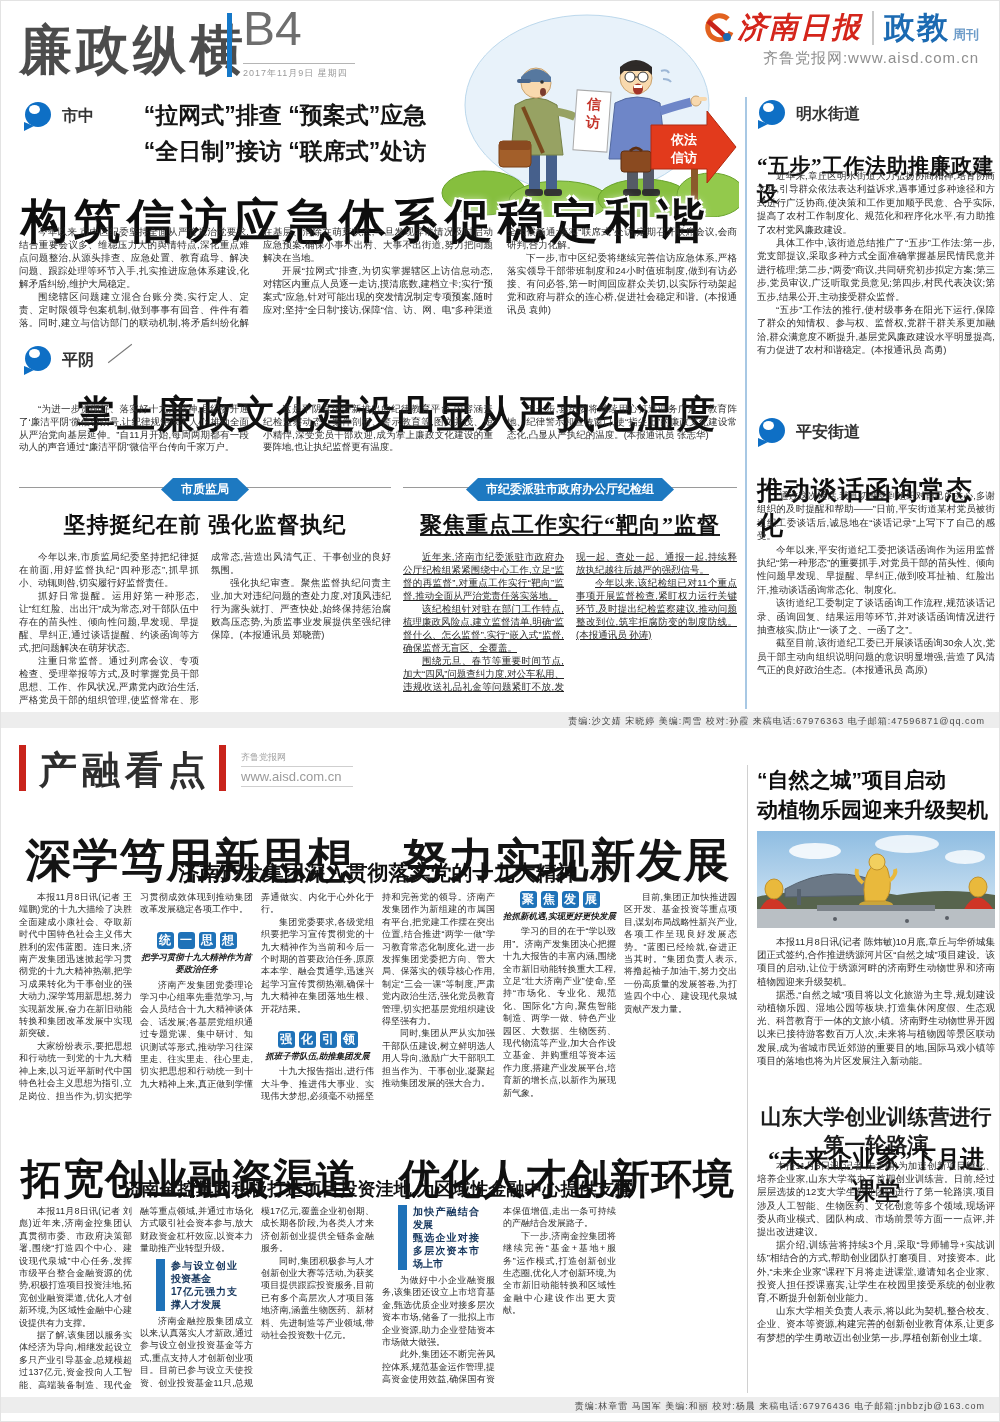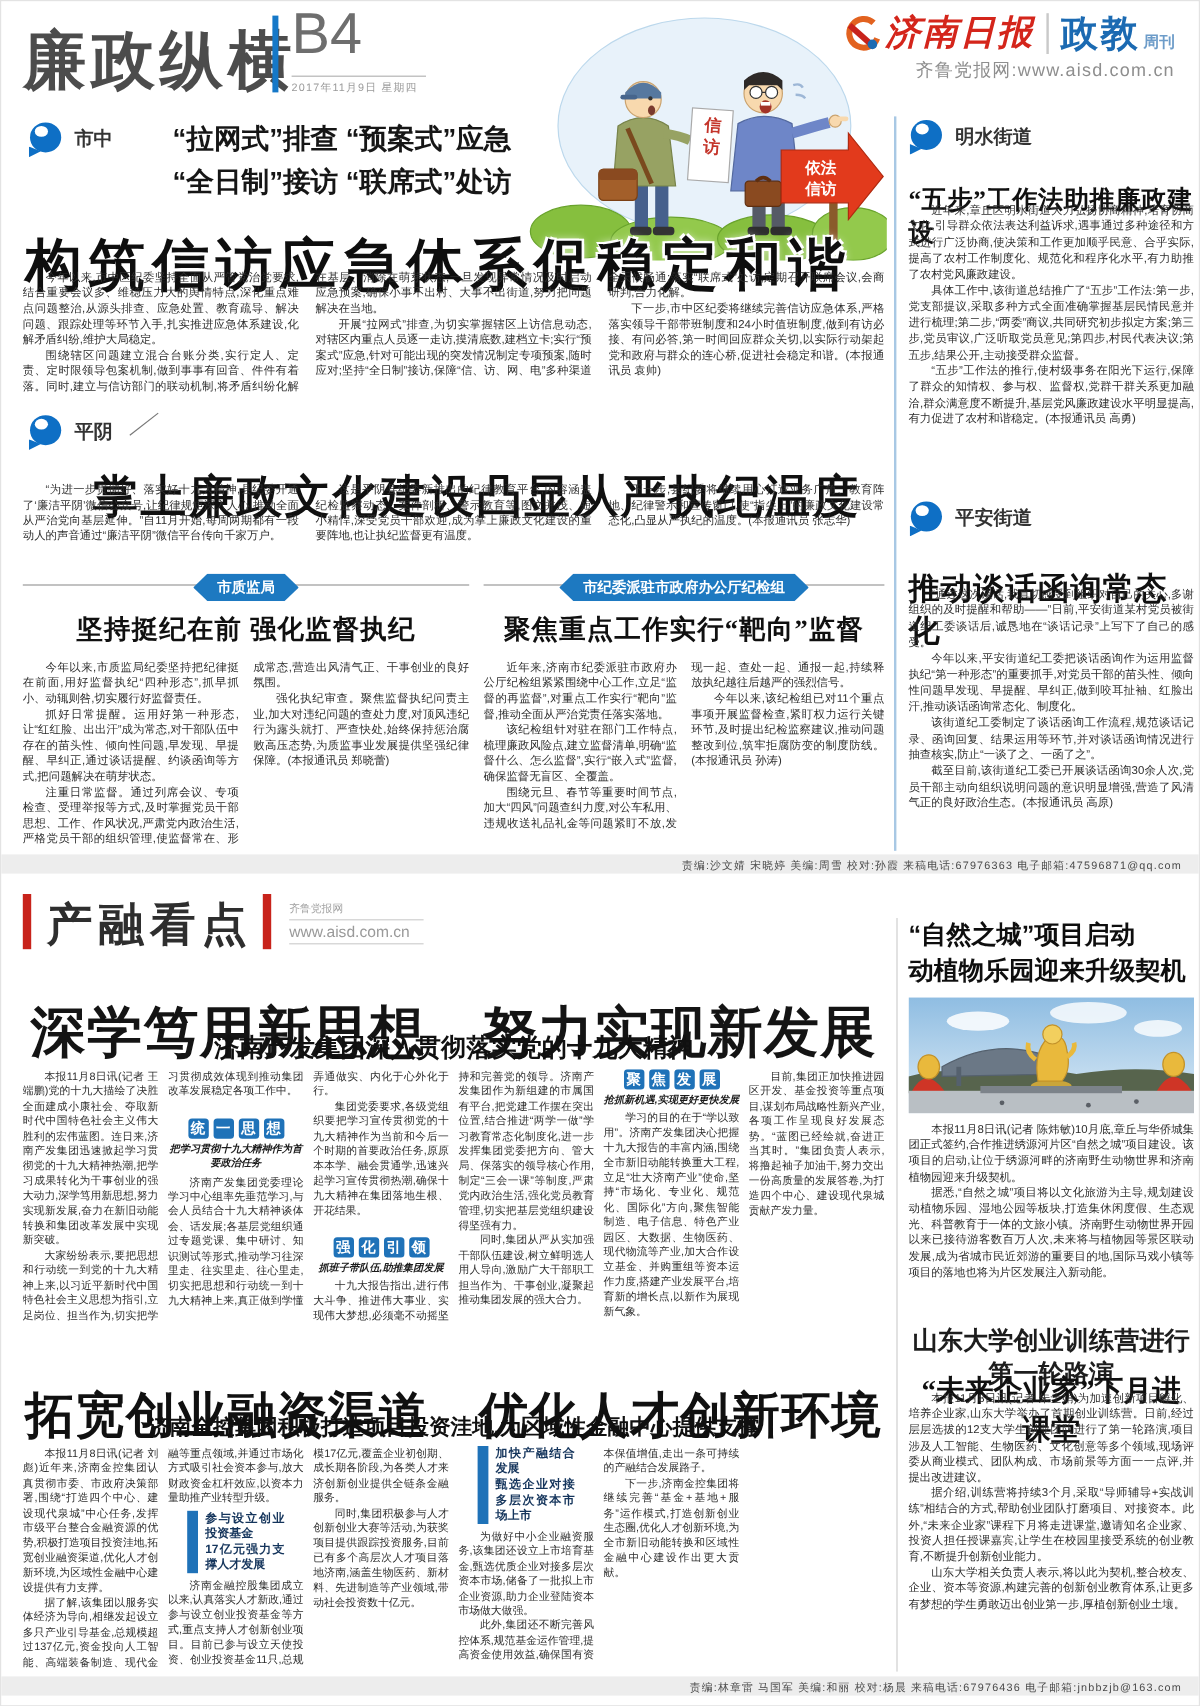--- a/index.html
+++ b/index.html
@@ -51,21 +51,21 @@
   #pingyin-slash{position:absolute;left:104px;top:352px;width:30px;border-top:1.5px solid #777;
                  transform:rotate(-38deg);}
   #pingyin-headline{position:absolute;left:76px;top:356px;font-size:38px;font-weight:bold;
                     letter-spacing:2px;color:#101010;}
   #pingyin-body{position:absolute;left:18px;top:402px;width:718px;height:60px;
                 font-size:9.5px;line-height:12.8px;overflow:hidden;}
 
   
   .nbox{position:absolute;top:486px;height:222px;border-top:1px solid #9a9a9a;}
   #box1{left:18px;width:372px;}
-  #box2{left:402px;width:334px;}
+  #box2{left:402px;width:334px;text-decoration:underline;}
   .ribbon{position:absolute;left:50%;top:-10px;transform:translateX(-50%);background:#1d79c1;color:#fff;
           font-size:12px;font-weight:bold;padding:3px 20px;white-space:nowrap;
           clip-path:polygon(12px 0,calc(100% - 12px) 0,100% 50%,calc(100% - 12px) 100%,12px 100%,0 50%);}
   .nbox h3{margin:22px 0 0;text-align:center;font-size:22px;font-weight:bold;color:#101010;
            font-family:"Liberation Serif",serif;letter-spacing:1px;}
   .nbox .bt{margin-top:10px;height:156px;font-size:9.5px;line-height:13px;overflow:hidden;}
 
   
   #rc-rule-top{position:absolute;left:744px;top:96px;height:612px;border-left:2px solid #a8c8e4;}
   #mingshui-headline{position:absolute;left:756px;top:134px;width:240px;font-size:21px;font-weight:bold;
@@ -311,21 +311,21 @@
         <div class="ch"><b>统</b><b>一</b><b>思</b><b>想</b></div>
         <div class="ch-sub">把学习贯彻十九大精神作为首要政治任务</div>
         <p>济南产发集团党委理论学习中心组率先垂范学习,与会人员结合十九大精神谈体会、话发展;各基层党组织通过专题党课、集中研讨、知识测试等形式,推动学习往深里走、往实里走、往心里走,切实把思想和行动统一到十九大精神上来,真正做到学懂弄通做实、内化于心外化于行。</p>
         <p>集团党委要求,各级党组织要把学习宣传贯彻党的十九大精神作为当前和今后一个时期的首要政治任务,原原本本学、融会贯通学,迅速兴起学习宣传贯彻热潮,确保十九大精神在集团落地生根、开花结果。</p>
         <div class="ch"><b>强</b><b>化</b><b>引</b><b>领</b></div>
         <div class="ch-sub">抓班子带队伍,助推集团发展</div>
         <p>十九大报告指出,进行伟大斗争、推进伟大事业、实现伟大梦想,必须毫不动摇坚持和完善党的领导。济南产发集团作为新组建的市属国有平台,把党建工作摆在突出位置,结合推进“两学一做”学习教育常态化制度化,进一步发挥集团党委把方向、管大局、保落实的领导核心作用,制定“三会一课”等制度,严肃党内政治生活,强化党员教育管理,切实把基层党组织建设得坚强有力。</p>
         <p>同时,集团从严从实加强干部队伍建设,树立鲜明选人用人导向,激励广大干部职工担当作为、干事创业,凝聚起推动集团发展的强大合力。</p>
         <div class="ch"><b>聚</b><b>焦</b><b>发</b><b>展</b></div>
         <div class="ch-sub">抢抓新机遇,实现更好更快发展</div>
-        <p>学习的目的在于“学以致用”。济南产发集团决心把握十九大报告的丰富内涵,围绕全市新旧动能转换重大工程,立足“壮大济南产业”使命,坚持“市场化、专业化、规范化、国际化”方向,聚焦智能制造、电子信息、特色产业园区、大数据、生物医药、现代物流等产业,加大合作设立基金、并购重组等资本运作力度,搭建产业发展平台,培育新的增长点,以新作为展现新气象。</p>
+        <p>学习的目的在于“学以致用”。济南产发集团决心把握十九大报告的丰富内涵,围绕全市新旧动能转换重大工程,立足“壮大济南产业”使命,坚持“市场化、专业化、规范化、国际化”方向,聚焦智能制造、两学一做、特色产业园区、大数据、生物医药、现代物流等产业,加大合作设立基金、并购重组等资本运作力度,搭建产业发展平台,培育新的增长点,以新作为展现新气象。</p>
         <p>目前,集团正加快推进园区开发、基金投资等重点项目,谋划布局战略性新兴产业,各项工作呈现良好发展态势。“蓝图已经绘就,奋进正当其时。”集团负责人表示,将撸起袖子加油干,努力交出一份高质量的发展答卷,为打造四个中心、建设现代泉城贡献产发力量。</p>
       </div>
   </div>
 
   <h1 id="jk-headline">拓宽创业融资渠道　优化人才创新环境</h1>
   <div id="jk-sub">济南金控集团积极打造项目投资洼地,为区域性金融中心提供支撑</div>
   <div id="jk-body" class="bt c6">
     <div>
         <p>本报11月8日讯(记者 刘彪)近年来,济南金控集团认真贯彻市委、市政府决策部署,围绕“打造四个中心、建设现代泉城”中心任务,发挥市级平台整合金融资源的优势,积极打造项目投资洼地,拓宽创业融资渠道,优化人才创新环境,为区域性金融中心建设提供有力支撑。</p>
         <p>据了解,该集团以服务实体经济为导向,相继发起设立多只产业引导基金,总规模超过137亿元,资金投向人工智能、高端装备制造、现代金融等重点领域,并通过市场化方式吸引社会资本参与,放大财政资金杠杆效应,以资本力量助推产业转型升级。</p>

